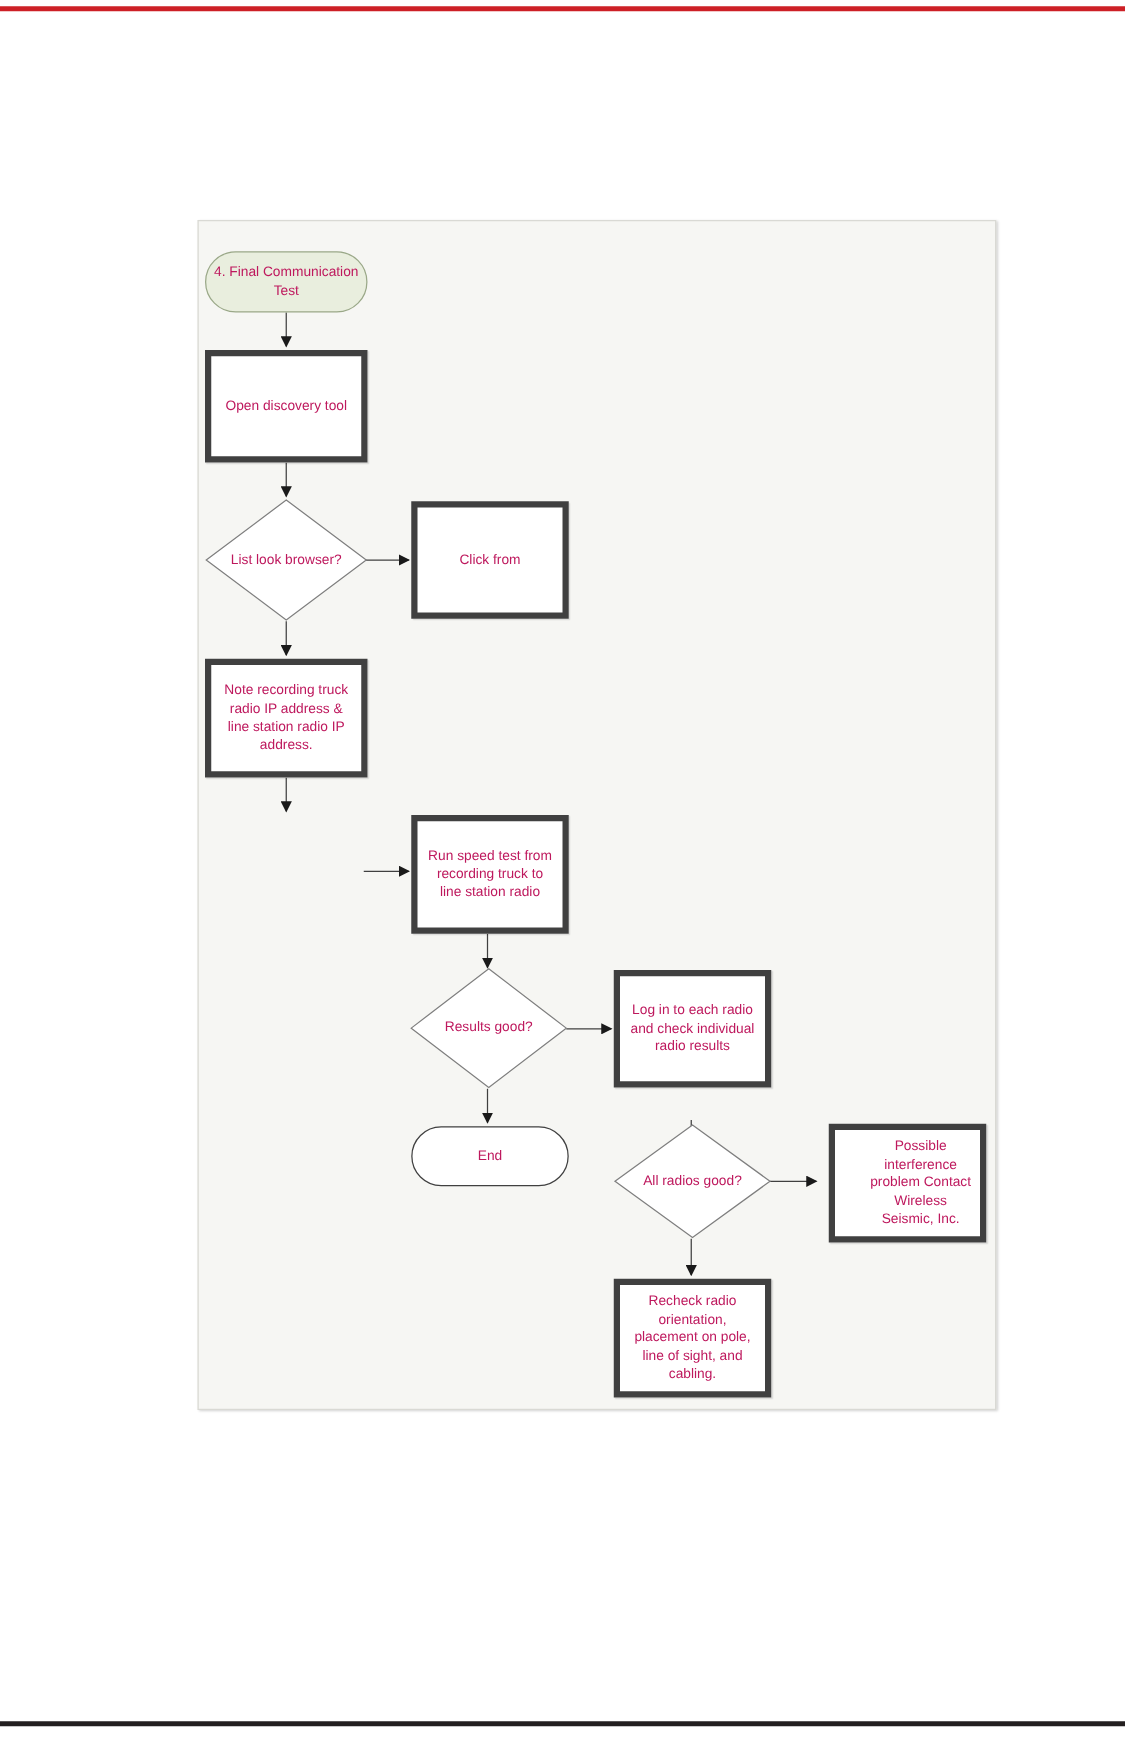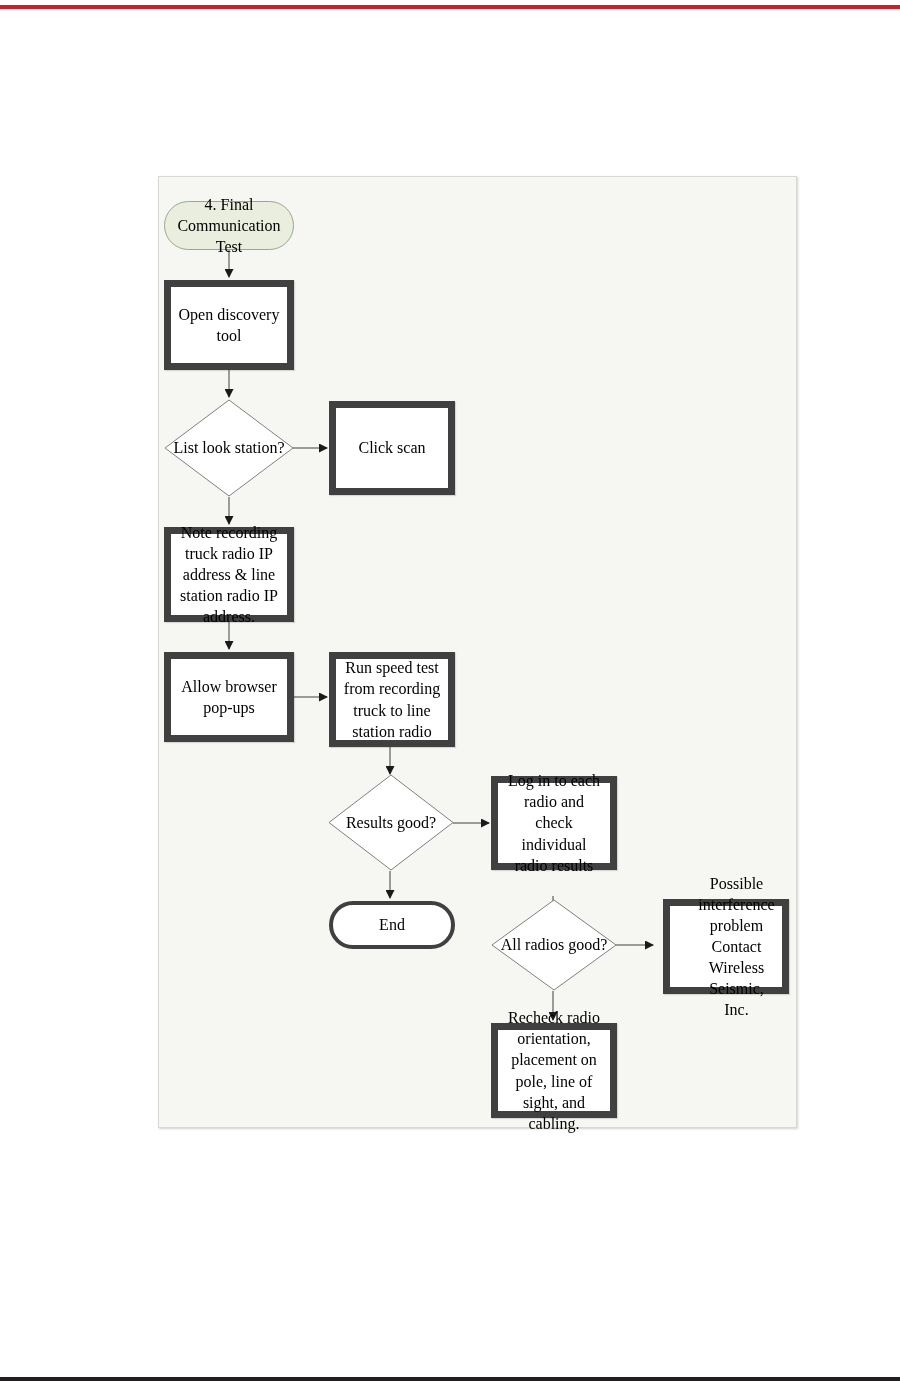--- a/index.html
+++ b/index.html
@@ -48,34 +48,34 @@
     width: 637px;
     height: 950px;
   }
   .node {
     position: absolute;
     box-sizing: border-box;
     display: flex;
     align-items: center;
     justify-content: center;
     text-align: center;
-    color: #000000;
-    font-size: 16px;
+    color: #be185d;
+    font-size: 11px;
     line-height: 1.32;
-    font-family: Liberation Serif, serif;
+    font-family: Liberation Sans, sans-serif;
   }
   .node-process {
     background: #ffffff;
-    border: 7px solid #404040;
+    border: 5px solid #404040;
     box-shadow: 1px 1px 1px rgba(0,0,0,0.13);
     padding: 4px 6px;
   }
   .node-terminator {
     background: #ffffff;
-    border: 4px solid #404040;
+    border: 1px solid #404040;
     border-radius: 46px;
     padding: 4px 8px;
   }
   .node-start {
     background: #e9eede;
     border: 1px solid #9aa888;
     border-radius: 26px;
     padding: 2px 6px;
   }
   .node-decision {
@@ -144,34 +144,31 @@
   </div>
 
   <div class="node node-process" style="left:5px; top:103px; width:130px; height:90px;">
     <span>Open discovery tool</span>
   </div>
 
   <div class="node node-decision" style="left:5px; top:222px; width:130px; height:98px;">
     <svg class="decision-shape" viewBox="0 0 130 98" preserveAspectRatio="none">
       <polygon points="65,1 129,49 65,97 1,49" fill="#ffffff" stroke="#7f7f7f" stroke-width="1"></polygon>
     </svg>
-    <span class="decision-label">List look station?</span>
+    <span class="decision-label">List look browser?</span>
   </div>
 
   <div class="node node-process" style="left:170px; top:224px; width:126px; height:94px;">
-    <span>Click scan</span>
+    <span>Click from</span>
   </div>
 
   <div class="node node-process" style="left:5px; top:350px; width:130px; height:95px;justify-content:flex-end;">
     <span>Note recording truck radio IP address &amp; line station radio IP address.</span>
   </div>
 
-  <div class="node node-process" style="left:5px; top:475px; width:130px; height:90px;">
-    <span>Allow browser pop-ups</span>
-  </div>
 
   <div class="node node-process" style="left:170px; top:475px; width:126px; height:95px;">
     <span>Run speed test from recording truck to line station radio</span>
   </div>
 
   <div class="node node-decision" style="left:169px; top:597px; width:126px; height:97px;">
     <svg class="decision-shape" viewBox="0 0 126 97" preserveAspectRatio="none">
       <polygon points="63,1 125,48.5 63,96 1,48.5" fill="#ffffff" stroke="#7f7f7f" stroke-width="1"></polygon>
     </svg>
     <span class="decision-label">Results good?</span>

